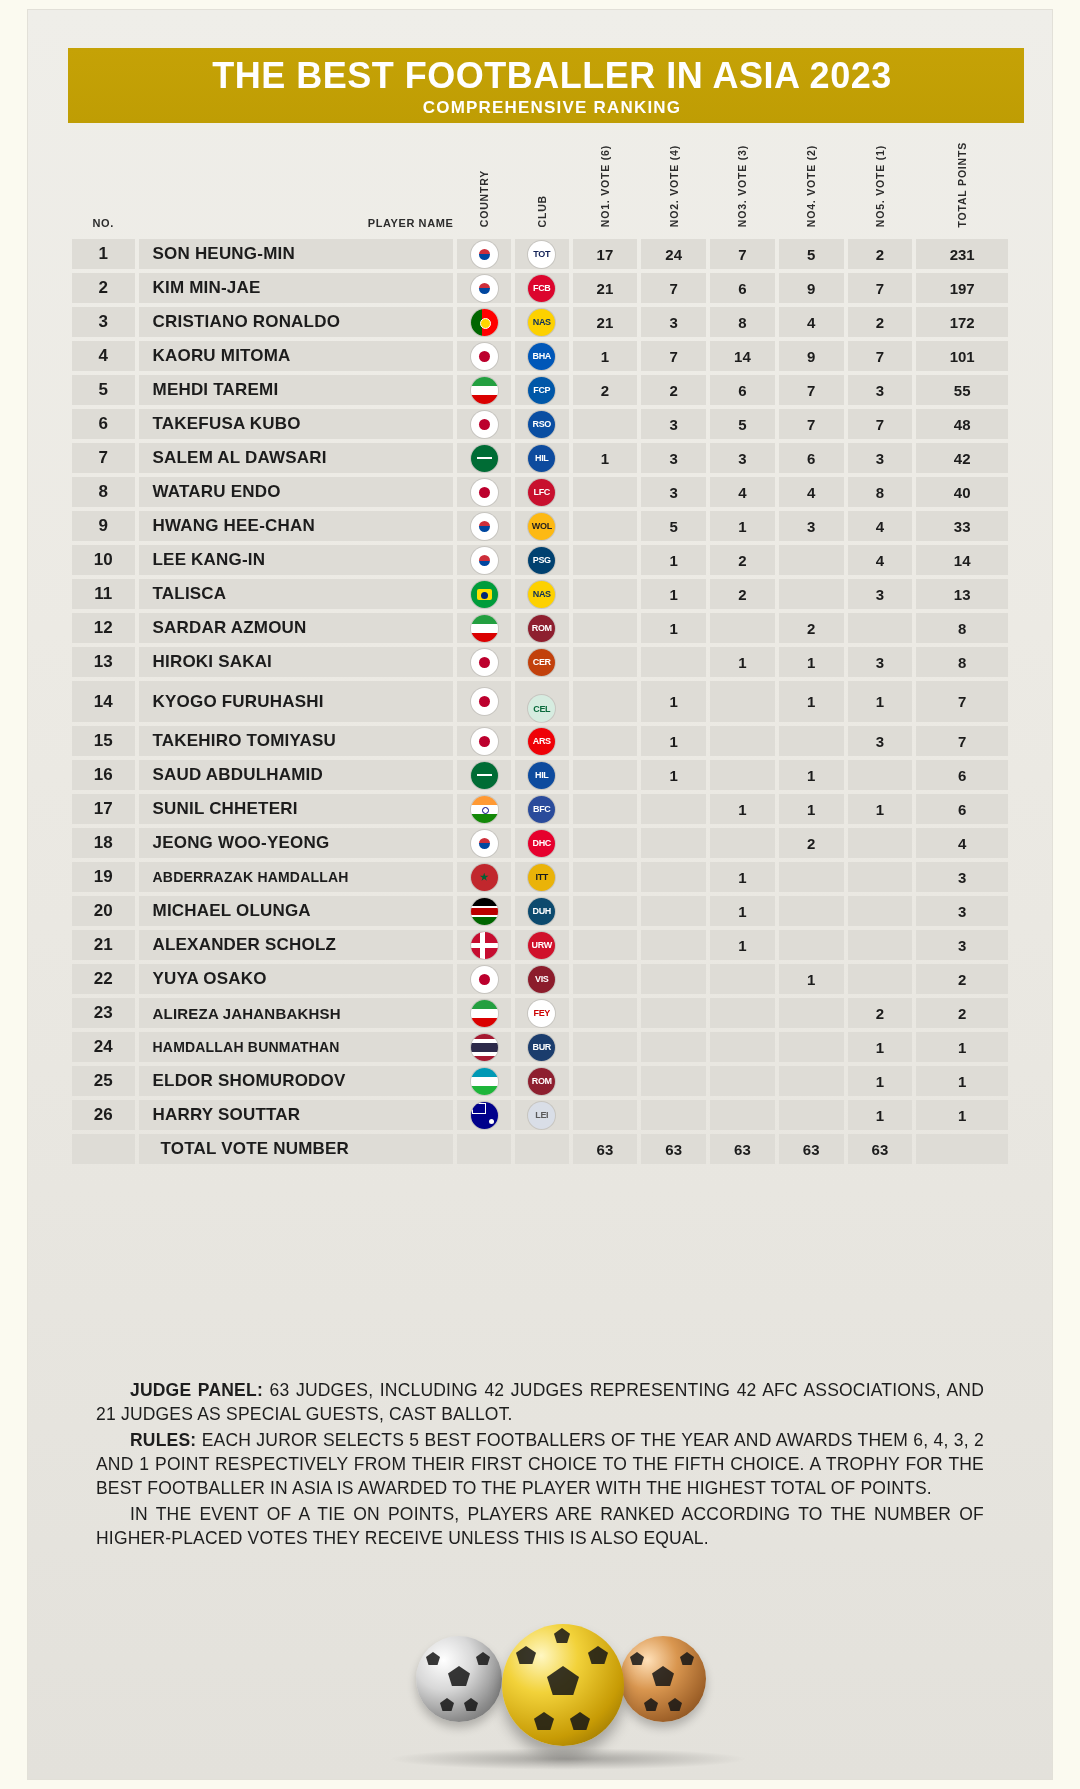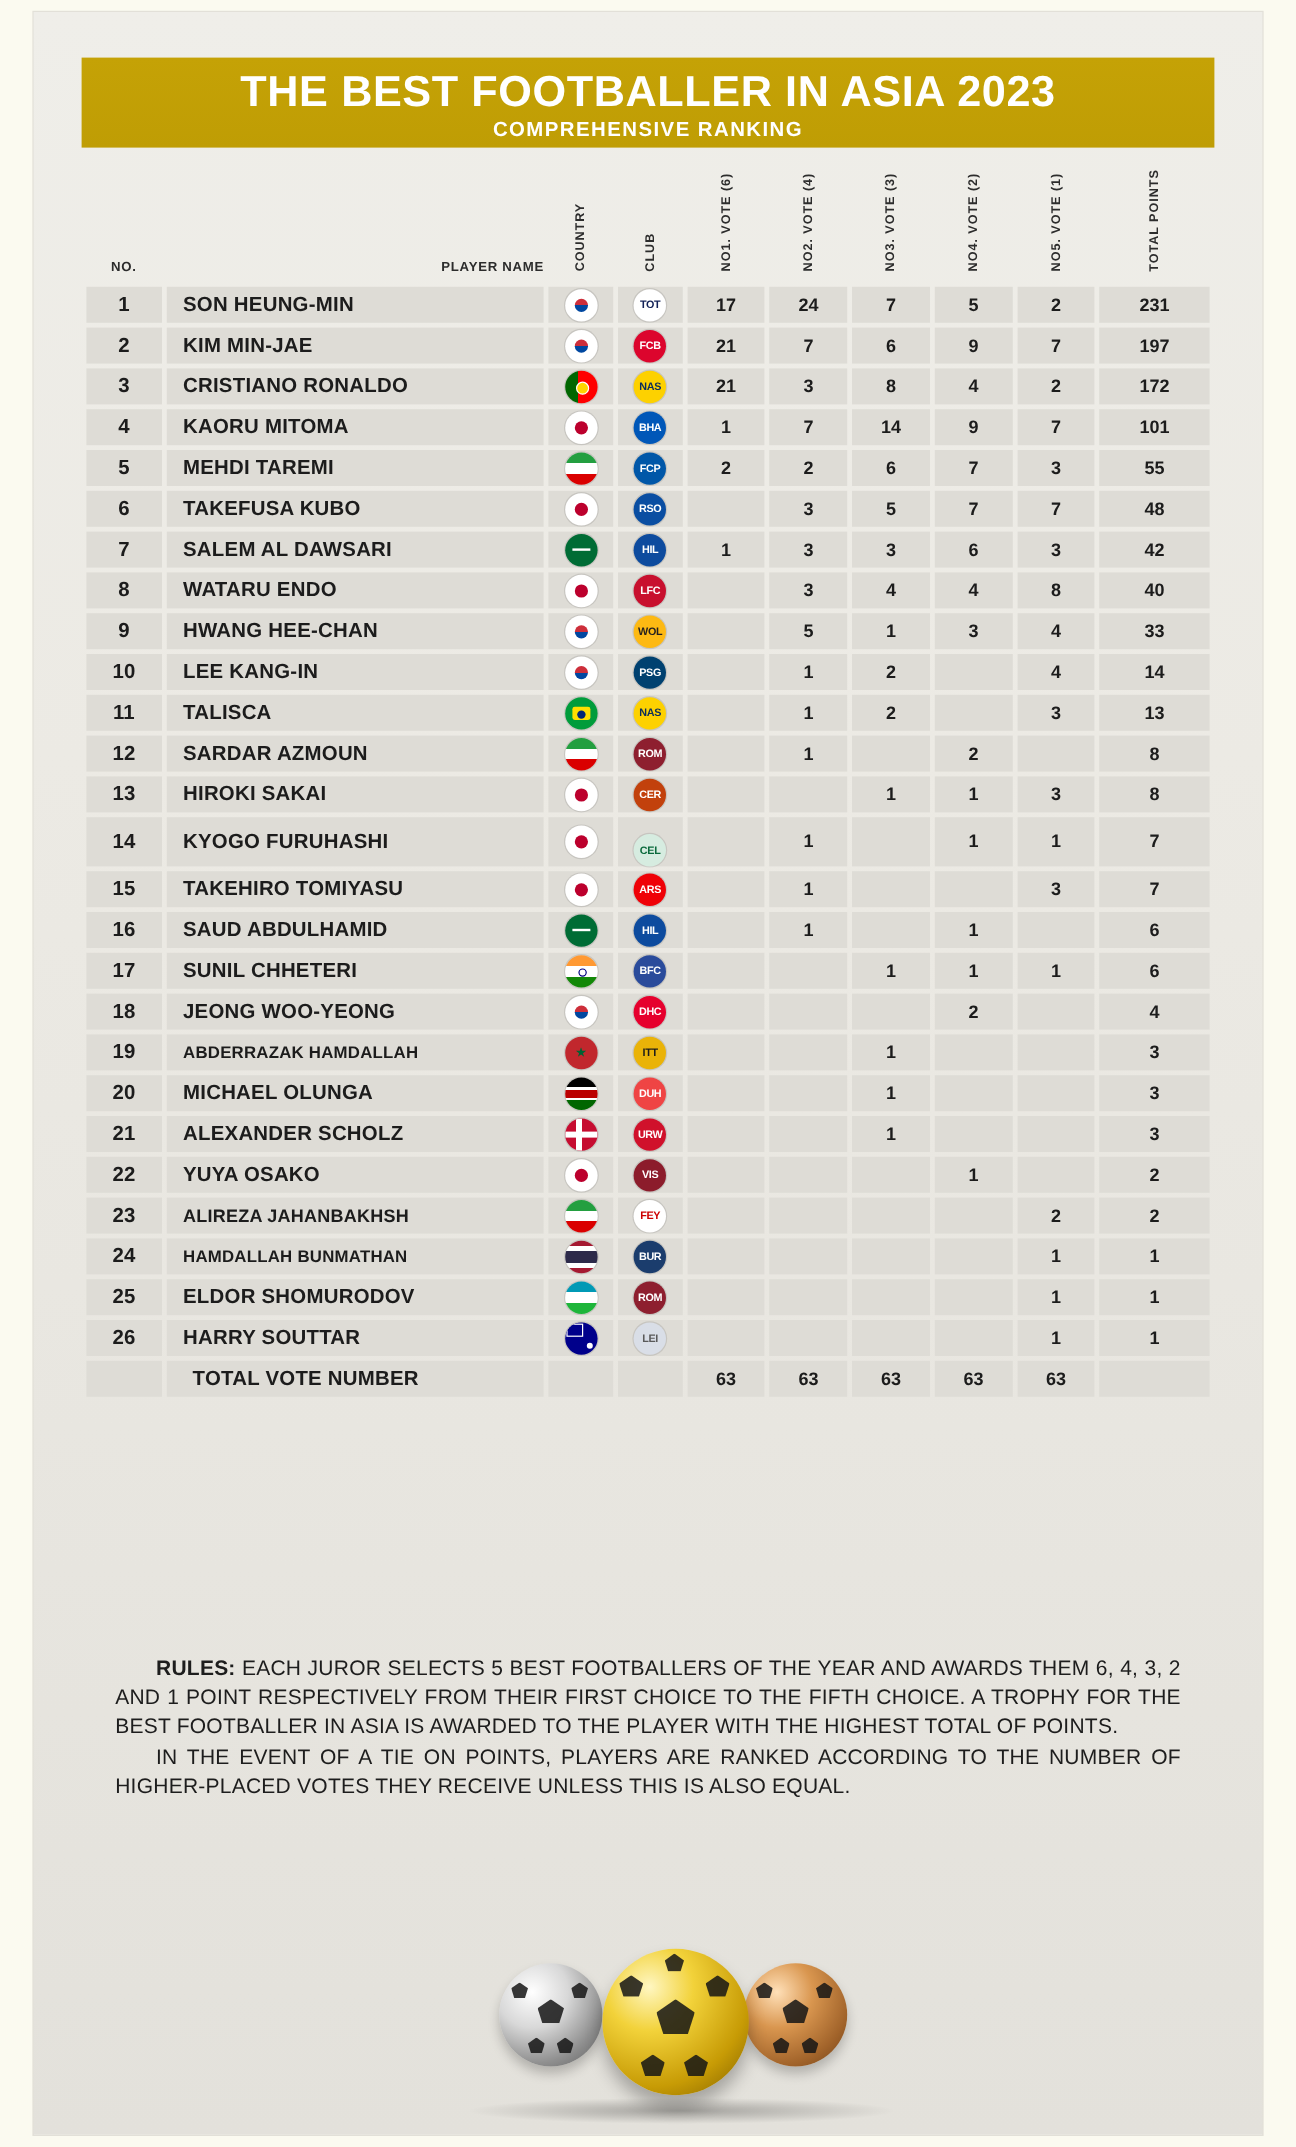--- a/index.html
+++ b/index.html
@@ -29,20 +29,21 @@
   .banner {
     position: absolute;
     left: 40px;
     top: 38px;
     width: 944px;
     height: 75px;
     background: #c9a600;
     background: linear-gradient(180deg,#c5a206 0%,#bf9d04 100%);
     text-align: center;
     color: #ffffff;
+    padding-left: 12px;
   }
   .banner .t1 {
     font-size: 36px;
     font-weight: bold;
     letter-spacing: 0.5px;
     line-height: 44px;
     padding-top: 6px;
     white-space: nowrap;
   }
   .banner .t2 {
@@ -174,21 +175,21 @@
   .c-nas .lab{ color:#0b2d5b;}
   .c-rom { background:#8e1f2f; }
   .c-cer { background:#c2410c; }
   .c-cel { background:#d6ece0; color:#006a43;margin-top:14px;}
   .c-cel .lab{ color:#0a6a3c;}
   .c-ars { background:#ef0107; }
   .c-ben { background:#2a4b9b; }
   .c-dae { background:#e6002d; }
   .c-itt { background:#eab308; color:#1b1b1b;}
   .c-itt .lab{ color:#1b1b1b;}
-  .c-duh { background:#ef4444; }
+  .c-duh { background:#0c4a6e; }
   .c-mid { background:#d0112b; }
   .c-vis { background:#8c1c2b; }
   .c-fey { background:#ffffff; color:#cc0000;}
   .c-fey .lab{ color:#cc0000;}
   .c-bur { background:#1b3d6d; }
   .c-sto { background:#d9dee7; color:#4a4a4a;}
   .c-sto .lab{ color:#5a5a5a;}
 
   
   .notes {
@@ -599,20 +600,21 @@
               <td>63</td>
               <td>63</td>
               <td>63</td>
               <td class="empty"></td>
             </tr>
           </tbody>
       </table>
     </div>
 
     <div class="notes">
+      <p><b>JUDGE PANEL:</b><span> 63 JUDGES, INCLUDING 42 JUDGES REPRESENTING 42 AFC ASSOCIATIONS, AND 21 JUDGES AS SPECIAL GUESTS, CAST BALLOT.</span></p>
       <p><b>RULES:</b><span> EACH JUROR SELECTS 5 BEST FOOTBALLERS OF THE YEAR AND AWARDS THEM 6, 4, 3, 2 AND 1 POINT RESPECTIVELY FROM THEIR FIRST CHOICE TO THE FIFTH CHOICE. A TROPHY FOR THE BEST FOOTBALLER IN ASIA IS AWARDED TO THE PLAYER WITH THE HIGHEST TOTAL OF POINTS.</span></p>
       <p>IN THE EVENT OF A TIE ON POINTS, PLAYERS ARE RANKED ACCORDING TO THE NUMBER OF HIGHER-PLACED VOTES THEY RECEIVE UNLESS THIS IS ALSO EQUAL.</p>
     </div>
 
     <div class="balls">
       <div class="shadow-floor"></div>
       <div class="ball silver">
         <div class="pent" style="width:22px;height:20px;left:32px;top:30px;"></div>
         <div class="pent" style="width:14px;height:13px;left:10px;top:16px;"></div>
         <div class="pent" style="width:14px;height:13px;left:60px;top:16px;"></div>

